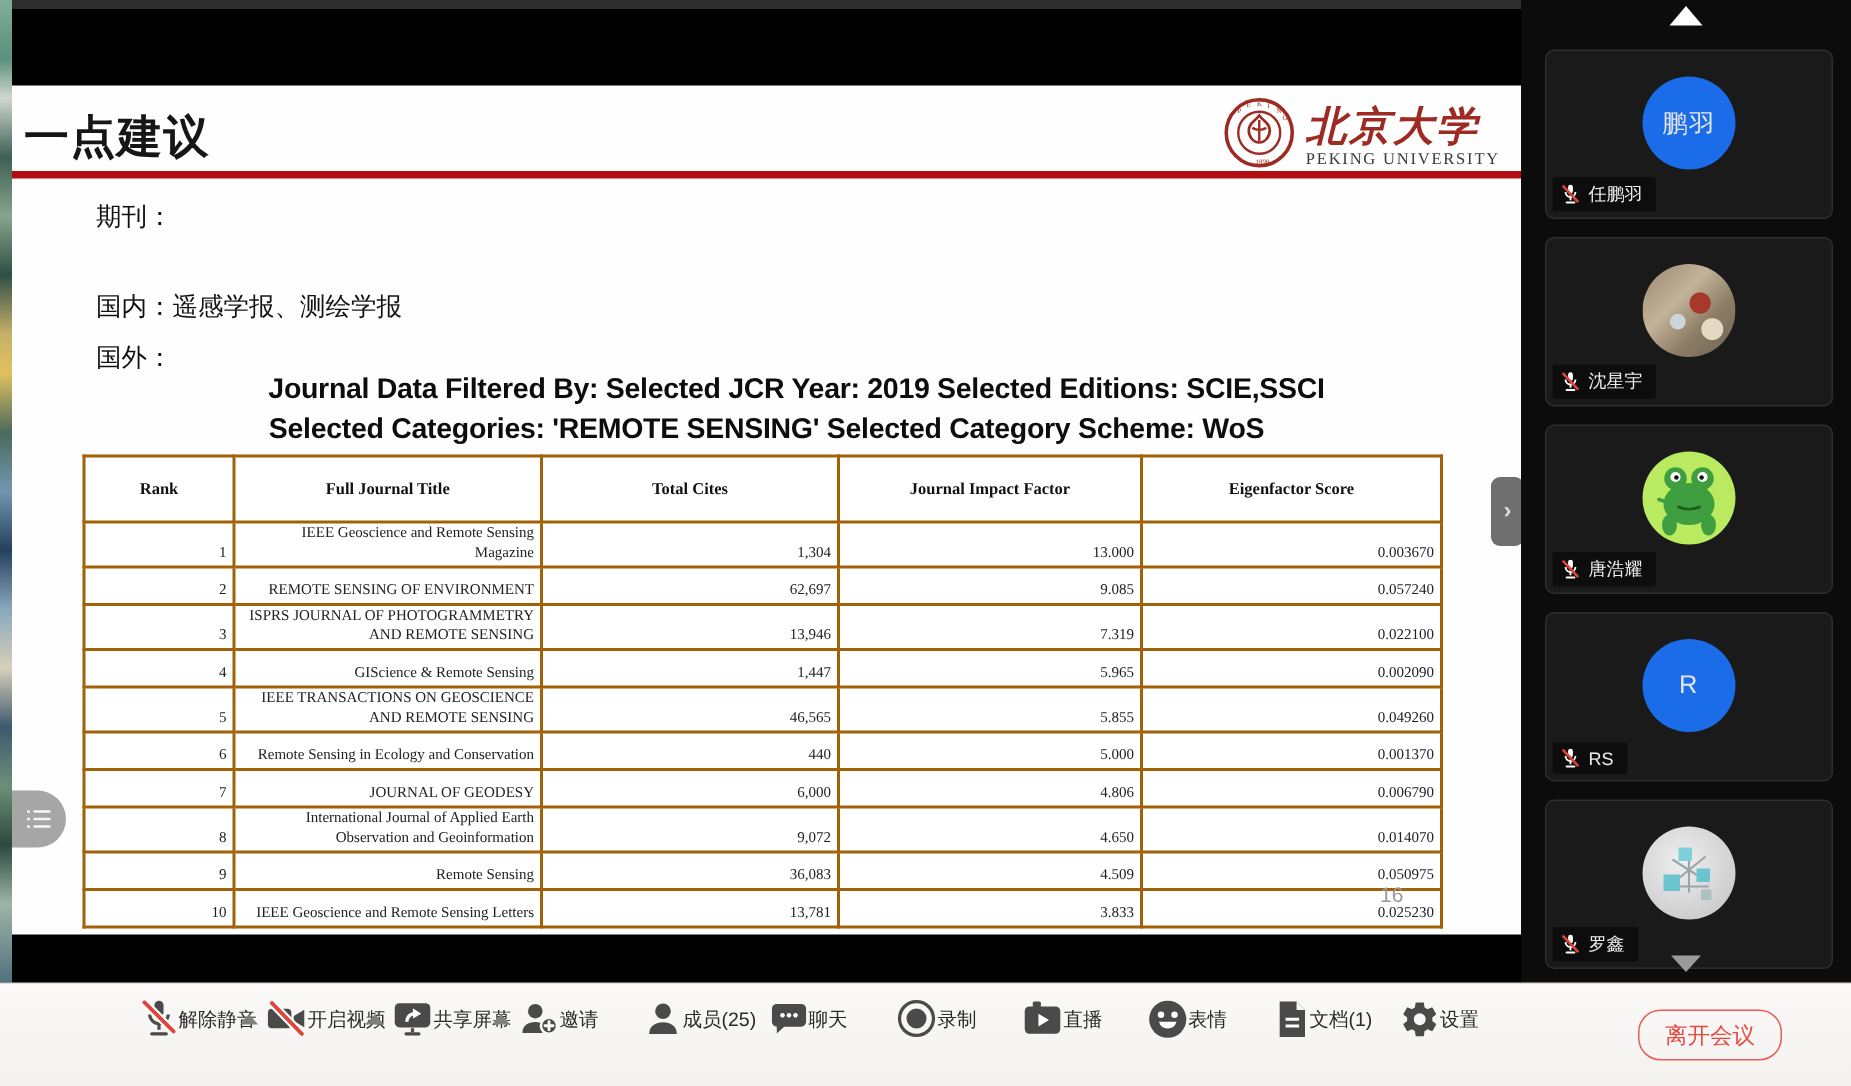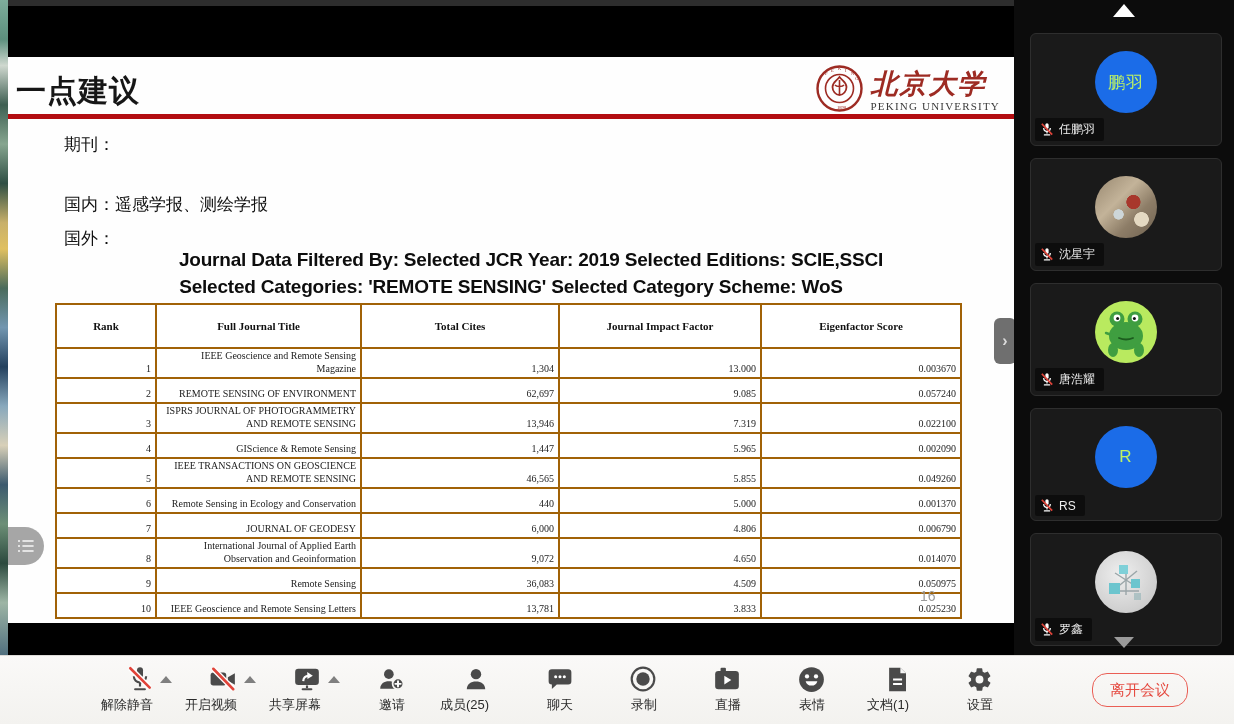--- a/index.html
+++ b/index.html
@@ -47,39 +47,39 @@
 
   
   .sidebar{position:absolute;left:1014px;top:0;width:220px;height:655px;background:#0c0c0c;overflow:hidden;}
   .scroll-up{position:absolute;left:99px;top:4px;width:0;height:0;
     border-left:11px solid transparent;border-right:11px solid transparent;border-bottom:13px solid #fff;}
   .tiles{position:absolute;left:16px;top:33px;width:192px;}
   .tile{position:relative;width:192px;height:113px;margin-bottom:12px;background:#1a1a1a;
     border:1px solid #2e2e2e;border-radius:6px;box-sizing:border-box;}
   .avatar{position:absolute;left:64px;top:17px;width:62px;height:62px;border-radius:50%;
     display:flex;align-items:center;justify-content:center;overflow:hidden;}
-  .avatar.blue{background:#1b6ce8;color:#bef264;font-size:17px;letter-spacing:1px;}
+  .avatar.blue{background:#1b6ce8;color:#e5e5e5;font-size:17px;letter-spacing:1px;}
   .avatar.photo{background:
     radial-gradient(circle at 62% 42%,#a8372c 0 13%,rgba(0,0,0,0) 14%),
     radial-gradient(circle at 38% 62%,#cdd6d8 0 9%,rgba(0,0,0,0) 10%),
     radial-gradient(circle at 75% 70%,#e4d9c2 0 11%,rgba(0,0,0,0) 12%),
     linear-gradient(135deg,#97876f,#c3b399 38%,#8d7d67 66%,#6e6150);}
   .avatar.frog{background:#b9ea5f;}
   .avatar.cubes{background:radial-gradient(circle at 42% 38%,#efefef,#cfcfcf 70%,#bdbdbd);}
   .name-tag{position:absolute;left:4px;bottom:4px;display:inline-flex;align-items:center;gap:5px;
     background:rgba(8,8,8,.72);border-radius:2px;padding:3px 9px 3px 5px;color:#efefef;font-size:12px;}
   .scroll-down{position:absolute;left:100px;top:637px;width:0;height:0;z-index:5;
     border-left:10px solid transparent;border-right:10px solid transparent;border-top:11px solid #9b9b9b;}
 
   
   .toolbar{position:absolute;left:0;top:655px;width:1234px;height:69px;
     background:linear-gradient(180deg,#faf9f8,#f3f2ef);border-top:1px solid #dedcd9;box-sizing:border-box;}
   .tb-row{position:absolute;left:93px;top:8px;display:flex;}
-  .tb-item{position:relative;width:60px;margin-right:24px;display:flex;flex-direction:column;
-    align-items:flex-end;cursor:pointer;}
+  .tb-item{position:relative;width:60px;margin-right:24px;display:flex;flex-direction:row;
+    align-items:center;cursor:pointer;}
   .tb-item .ticon{height:30px;display:flex;align-items:center;justify-content:center;}
   .tb-item .tlabel{font-size:13px;color:#2b2b2b;margin-top:2px;white-space:nowrap;}
   .tb-caret{position:absolute;right:-19px;top:12px;width:0;height:0;
     border-left:6px solid transparent;border-right:6px solid transparent;border-bottom:7px solid #7f7f7f;}
   .leave-btn{position:absolute;right:46px;top:17px;height:34px;padding:12px 17px;background:transparent;
     border:1.5px solid #ea5e55;border-radius:15px;color:#e54a40;font-size:15px;
     font-family:Liberation Serif, serif;cursor:pointer;display:flex;align-items:center;}
 </style>
 </head>
 <body>

